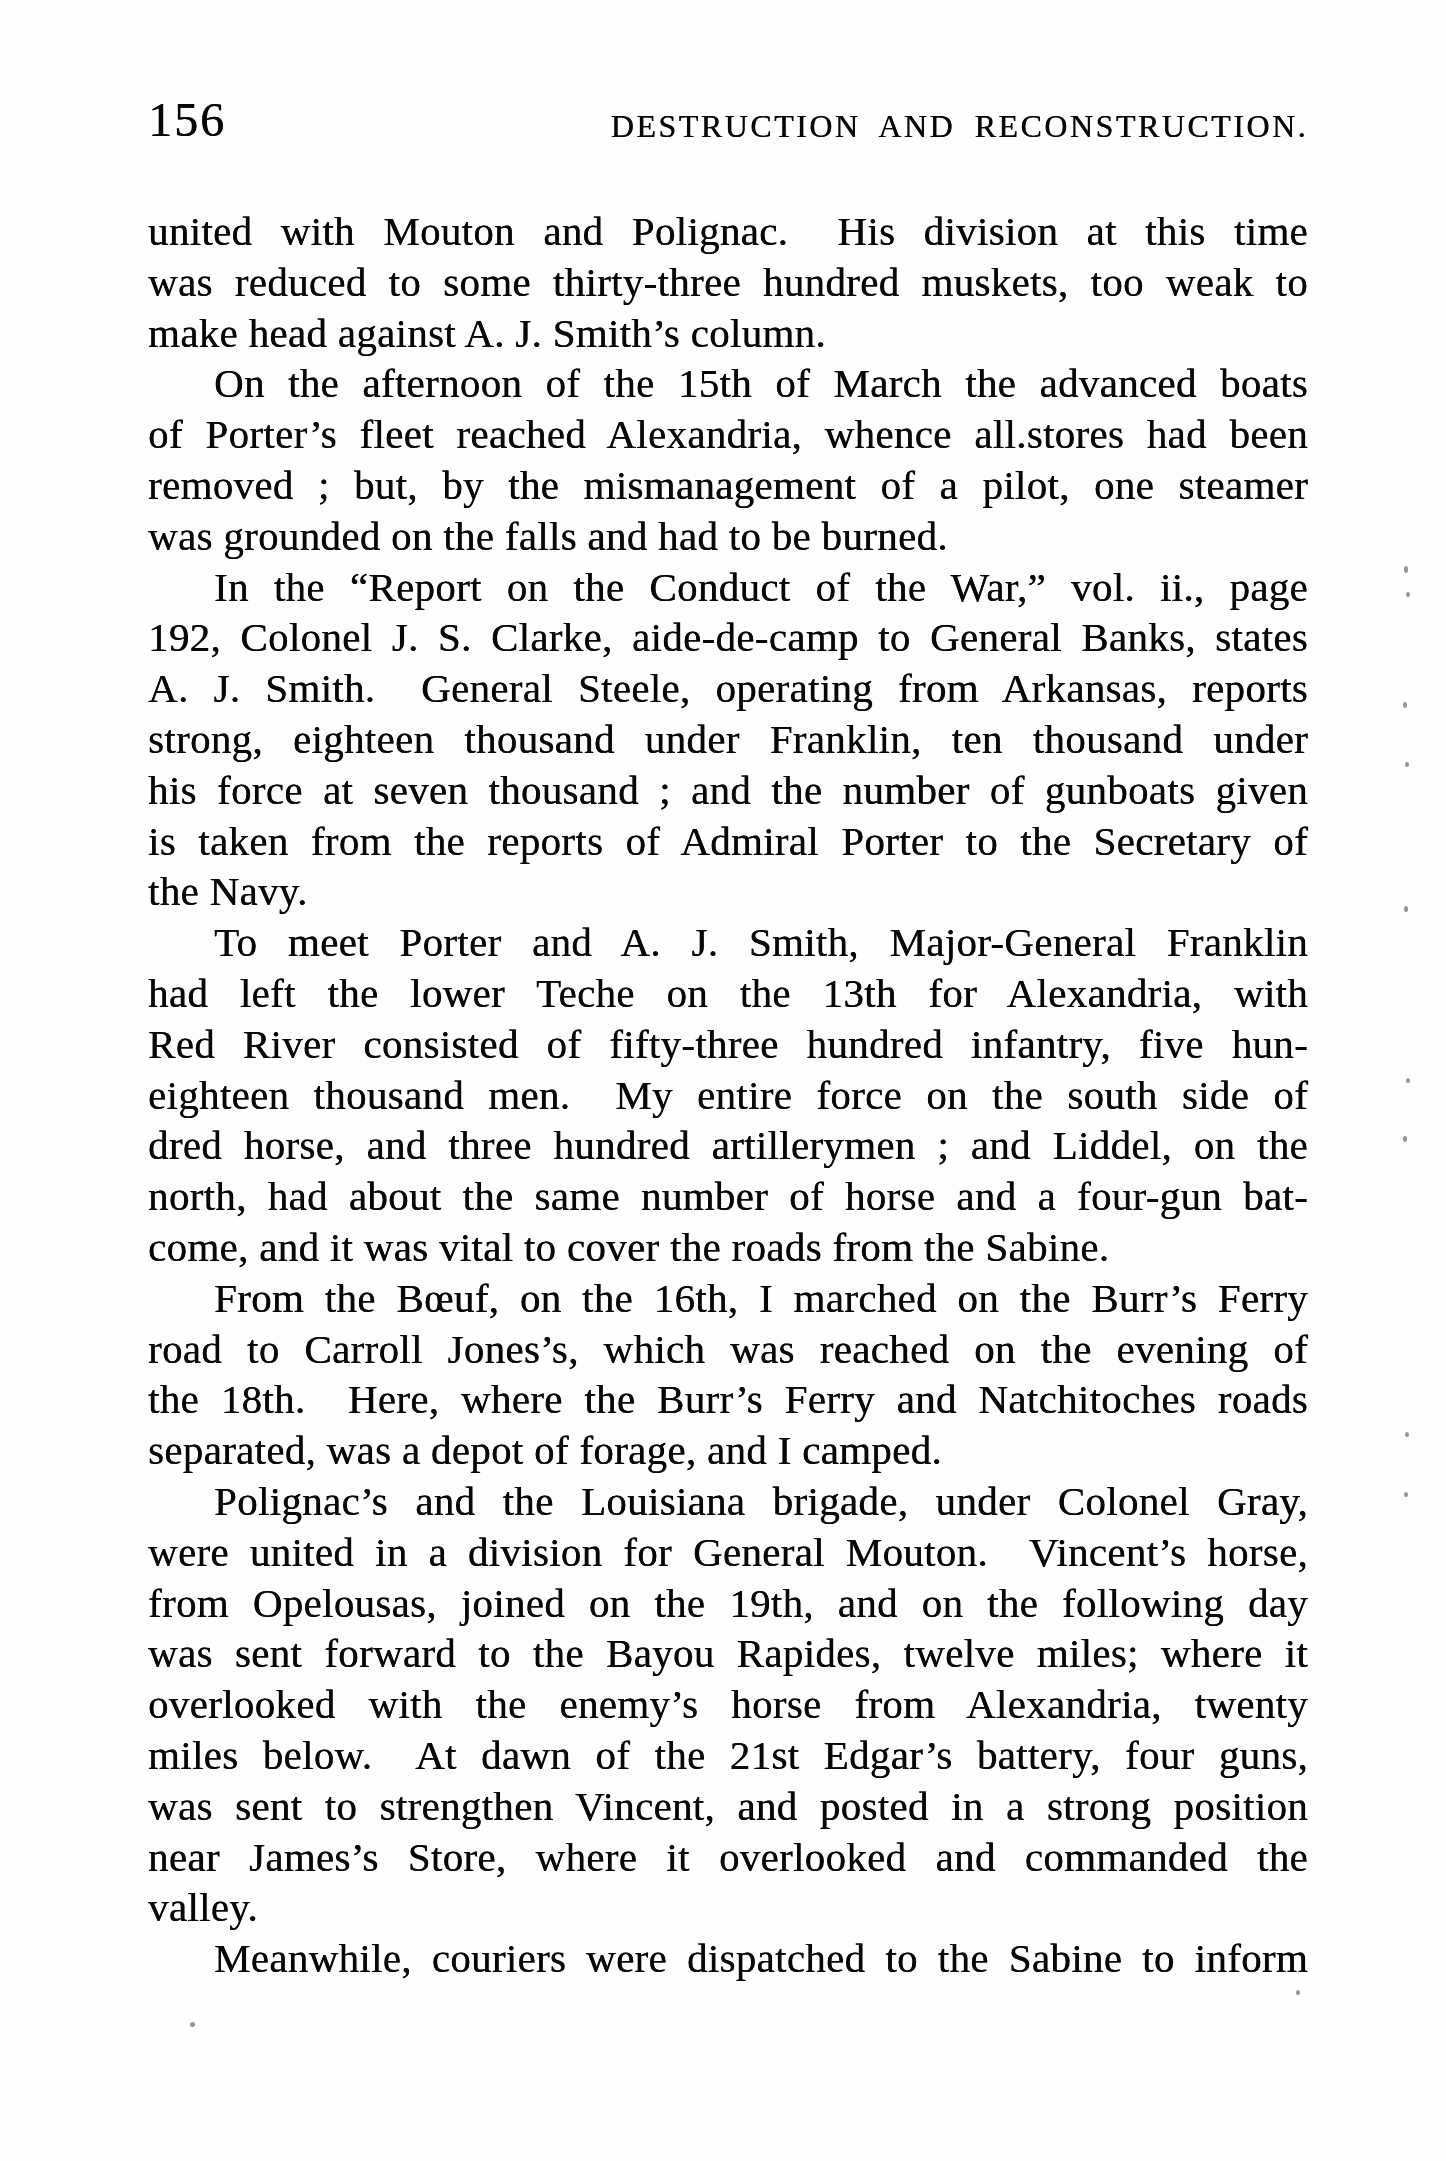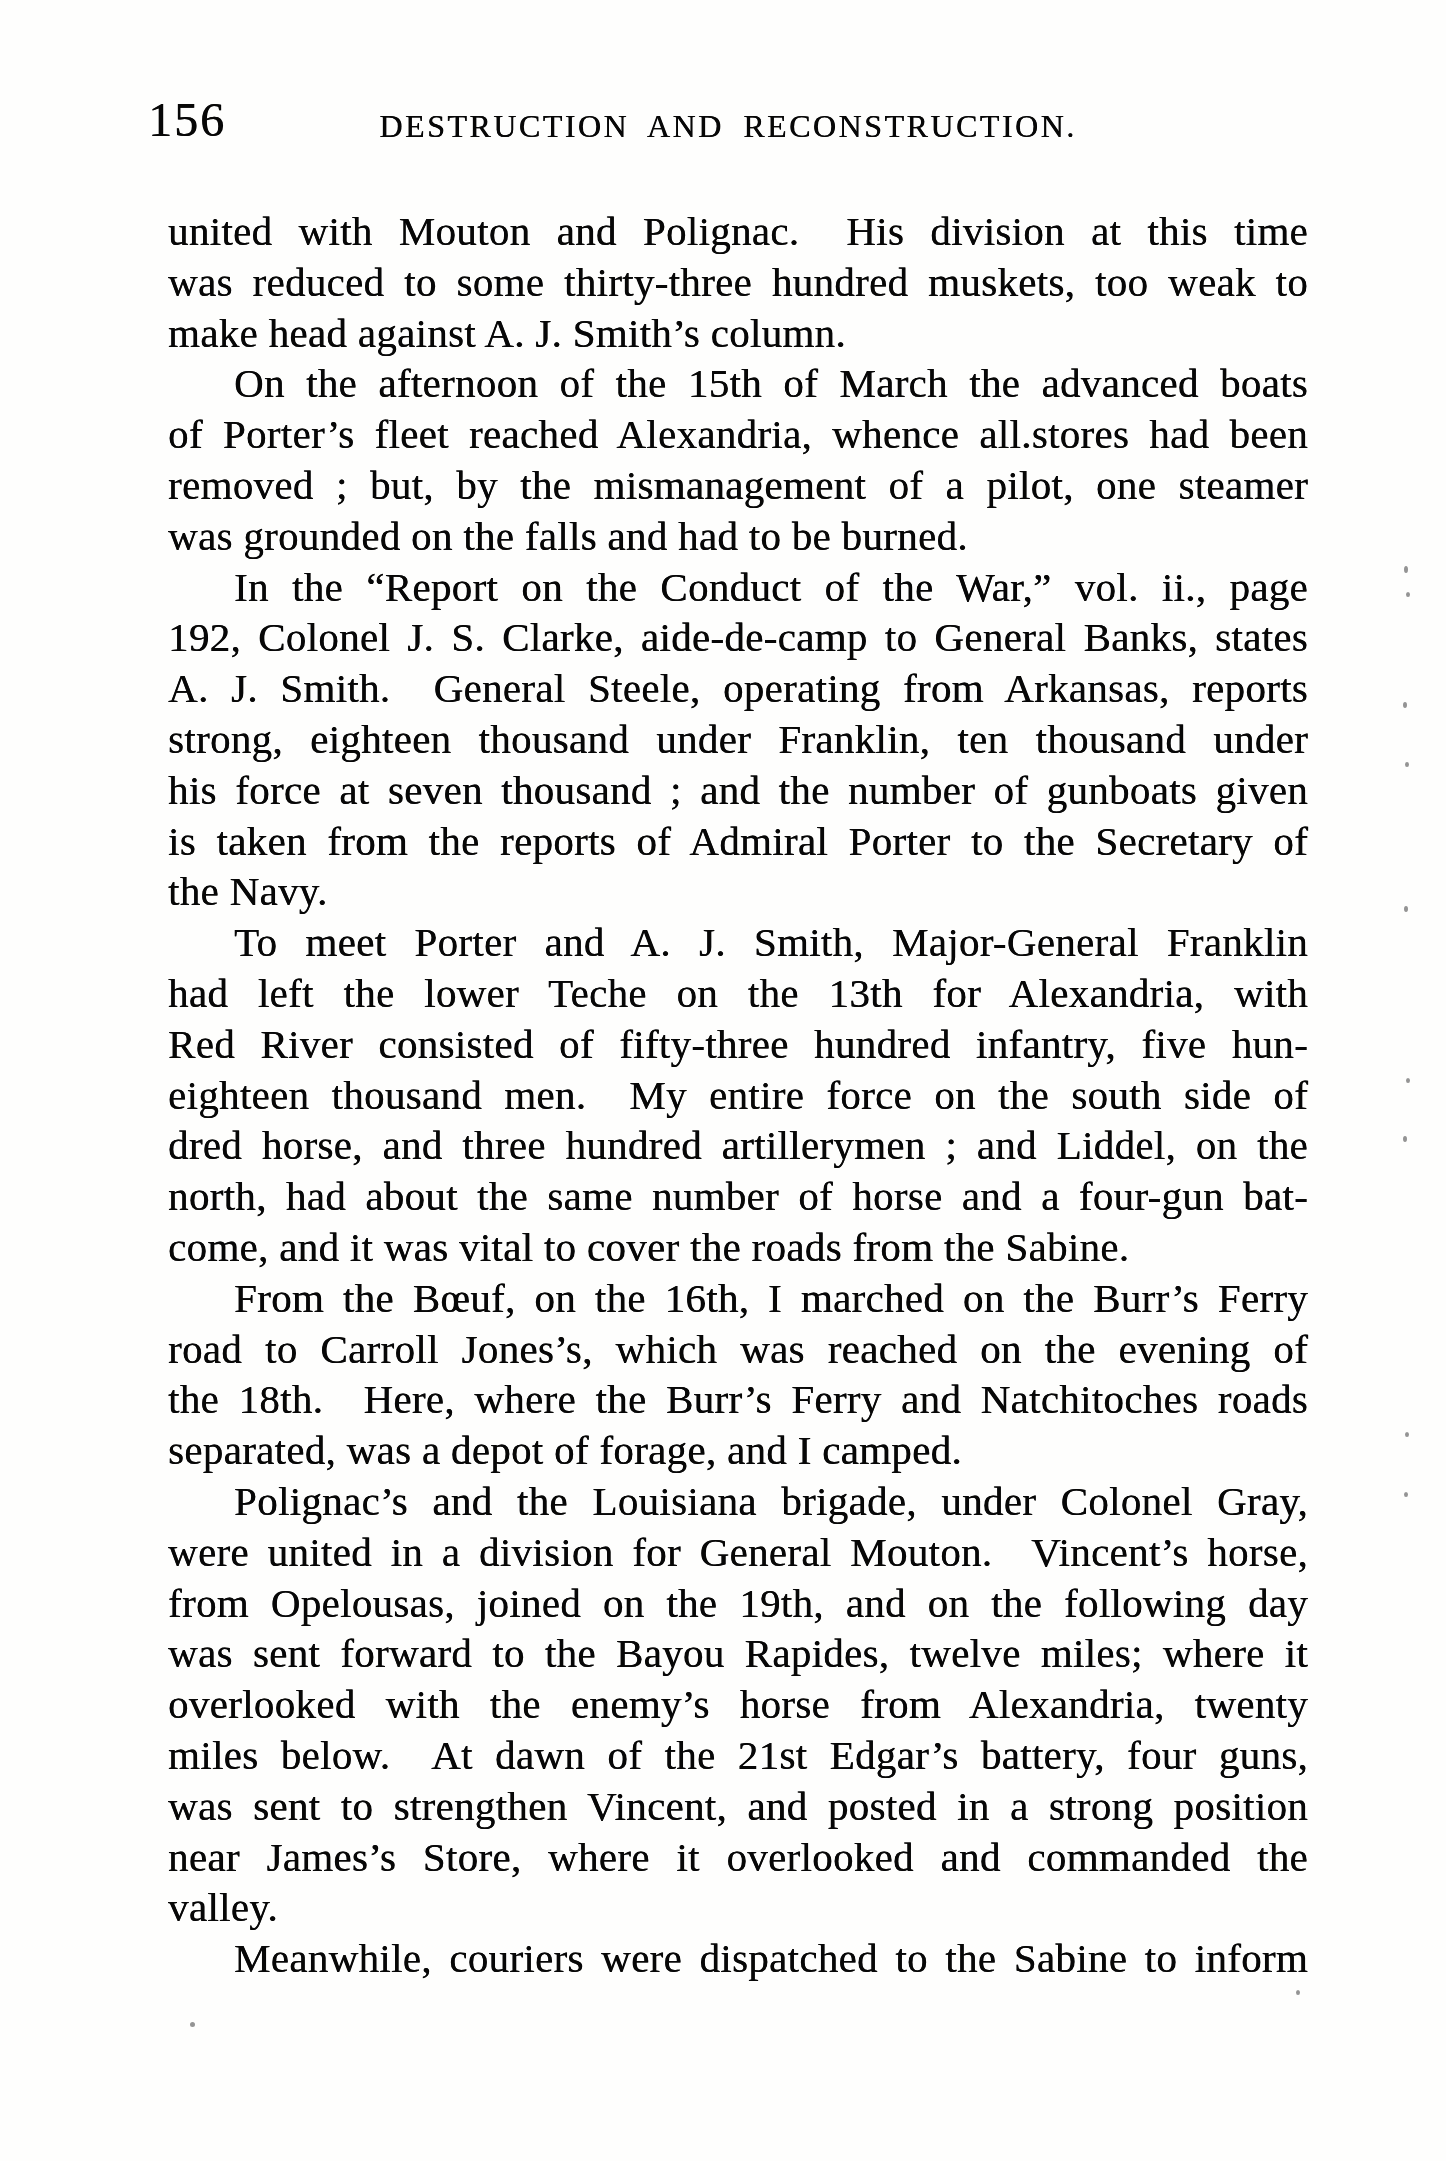--- a/index.html
+++ b/index.html
@@ -27,42 +27,41 @@
     font-size: 48px;
     line-height: 1;
     letter-spacing: 2px;
     text-shadow: 0.4px 0 0 currentColor;
   }
   .running-title {
     position: absolute;
     left: 0;
     right: 0;
     bottom: 2px;
-    text-align: center;
+    text-align: right;
     font-size: 32px;
     line-height: 1;
     letter-spacing: 2.5px;
     word-spacing: 9px;
     text-shadow: 0.4px 0 0 currentColor;
   }
   .page-body {
     position: absolute;
     top: 206px;
     left: 148px;
     width: 1160px;
   }
   .line {
     font-size: 41px;
     line-height: 50.8px;
     letter-spacing: 0.3px;
     text-align: justify;
     text-align-last: justify;
     white-space: nowrap;
     text-shadow: 0.35px 0 0 currentColor;
-    margin-left: 20px;
   }
   .line.para-end {
     text-align-last: left;
   }
   .line.indent {
     text-indent: 66px;
   }
   .speck {
     position: absolute;
     background: rgba(20,20,20,0.45);

